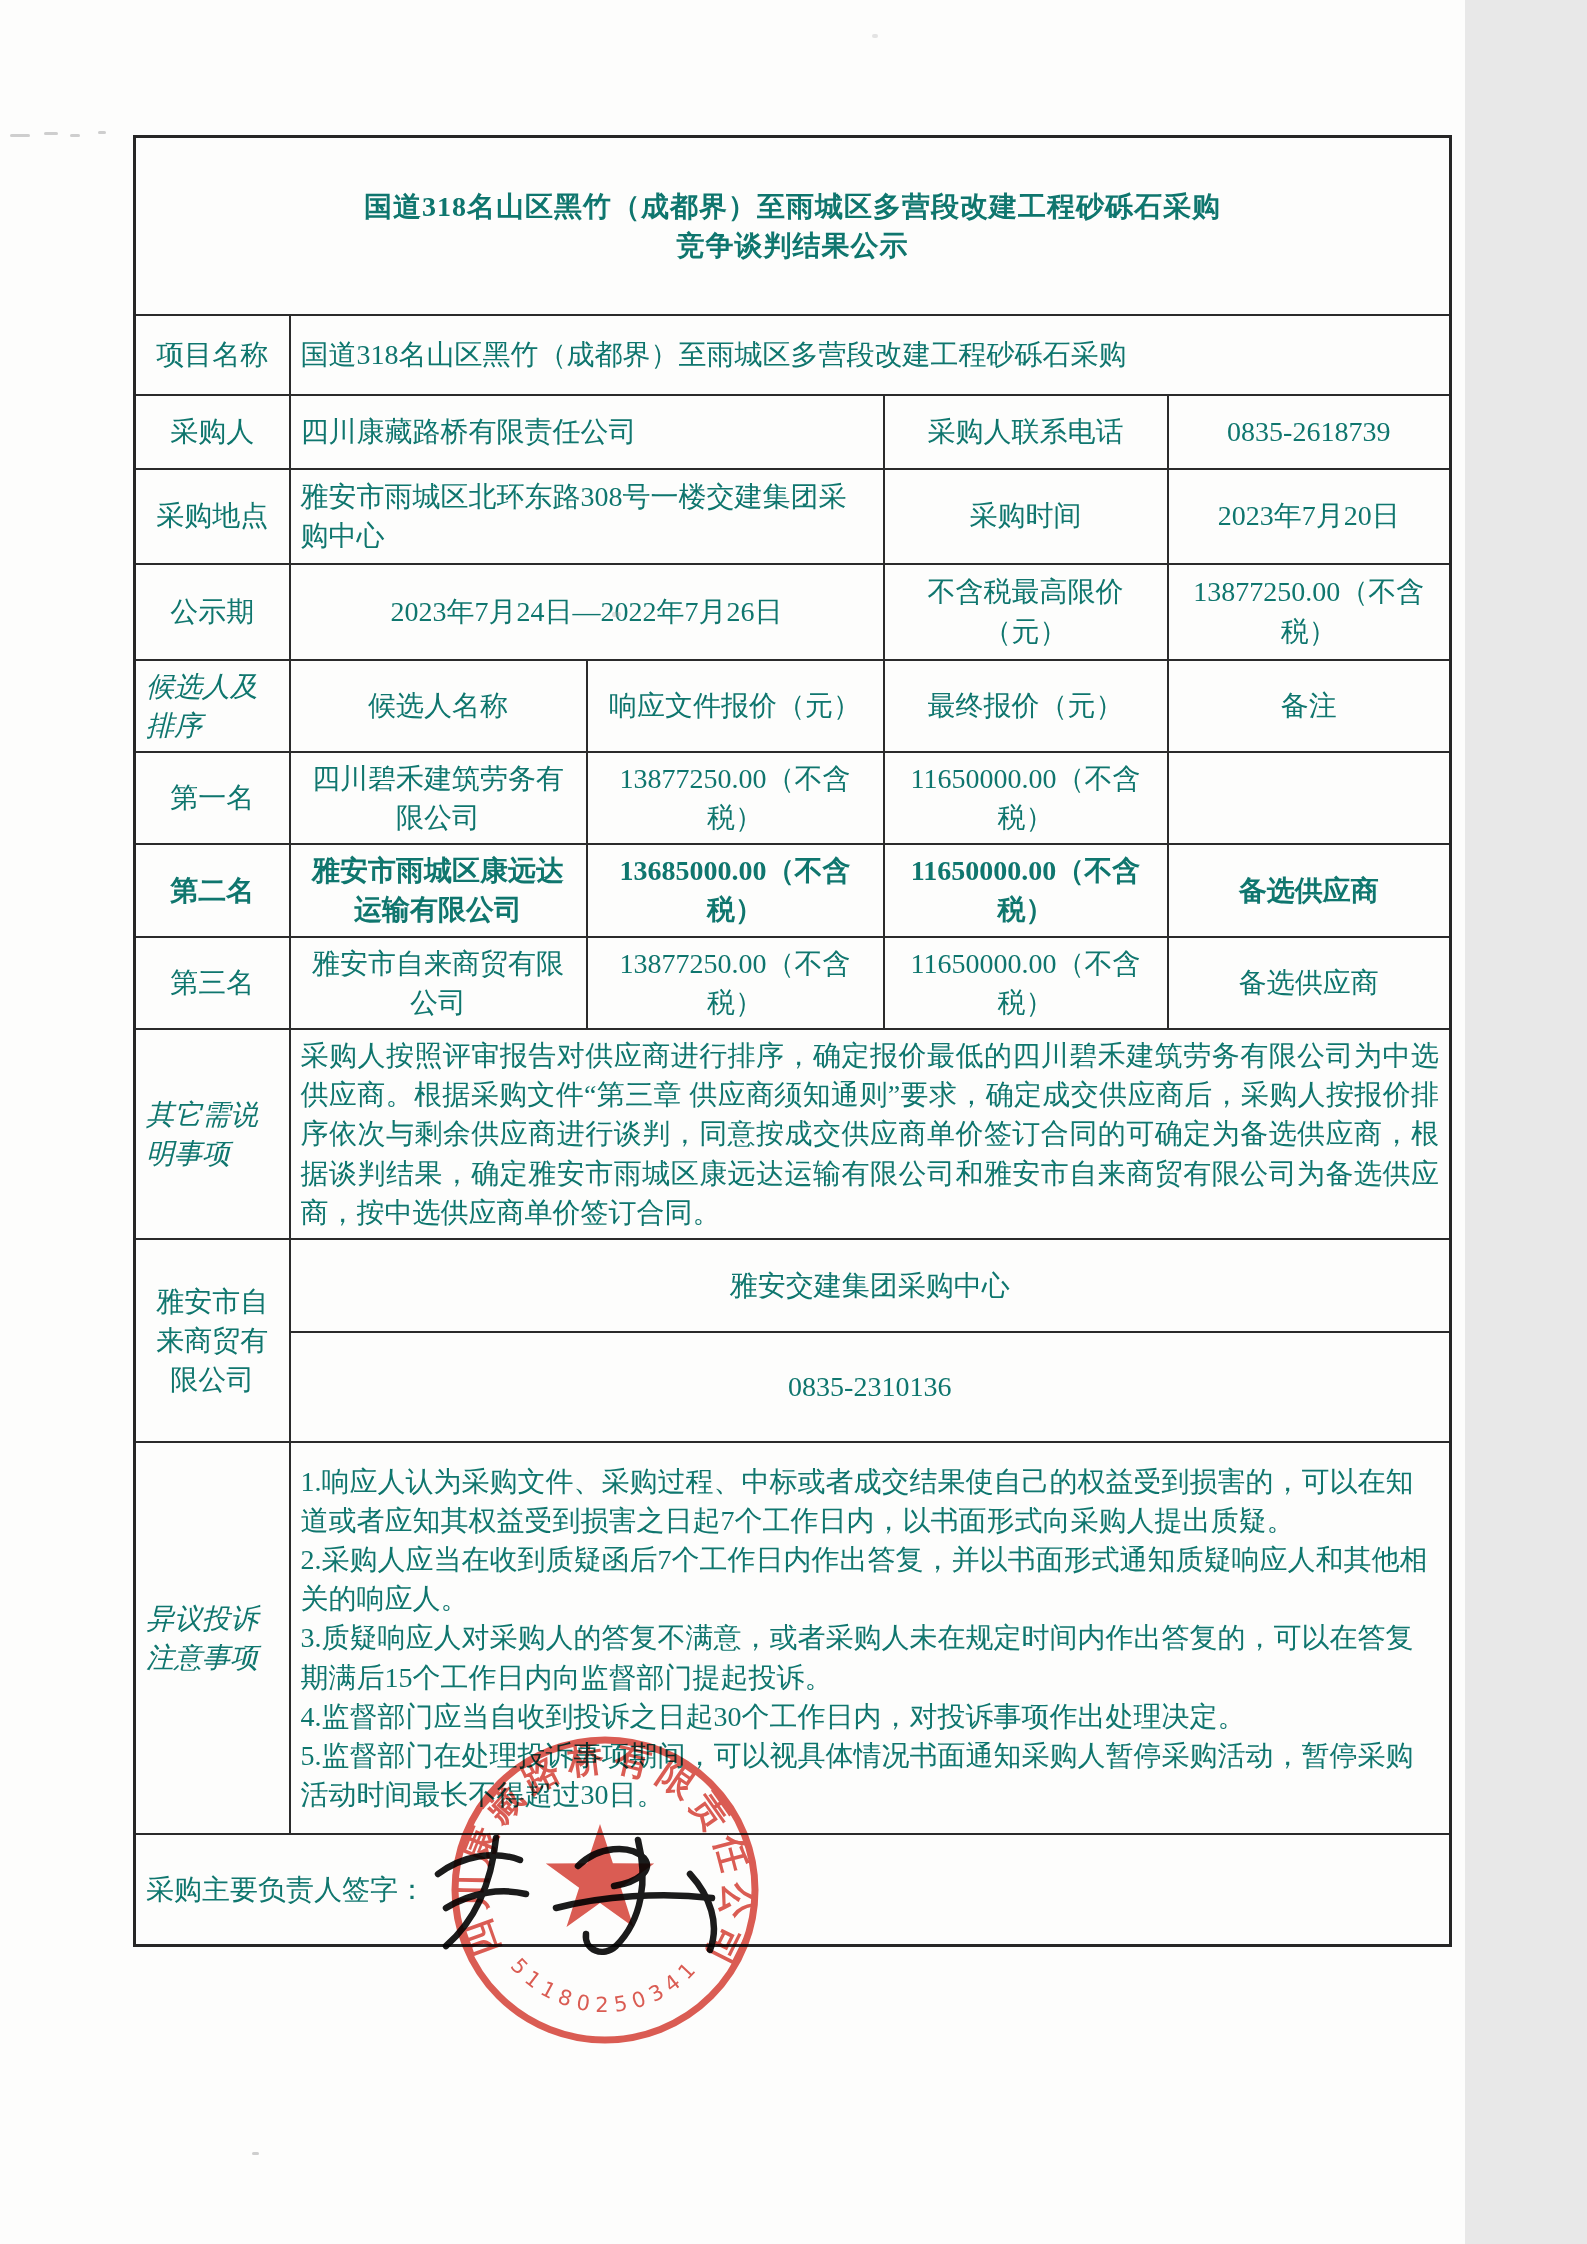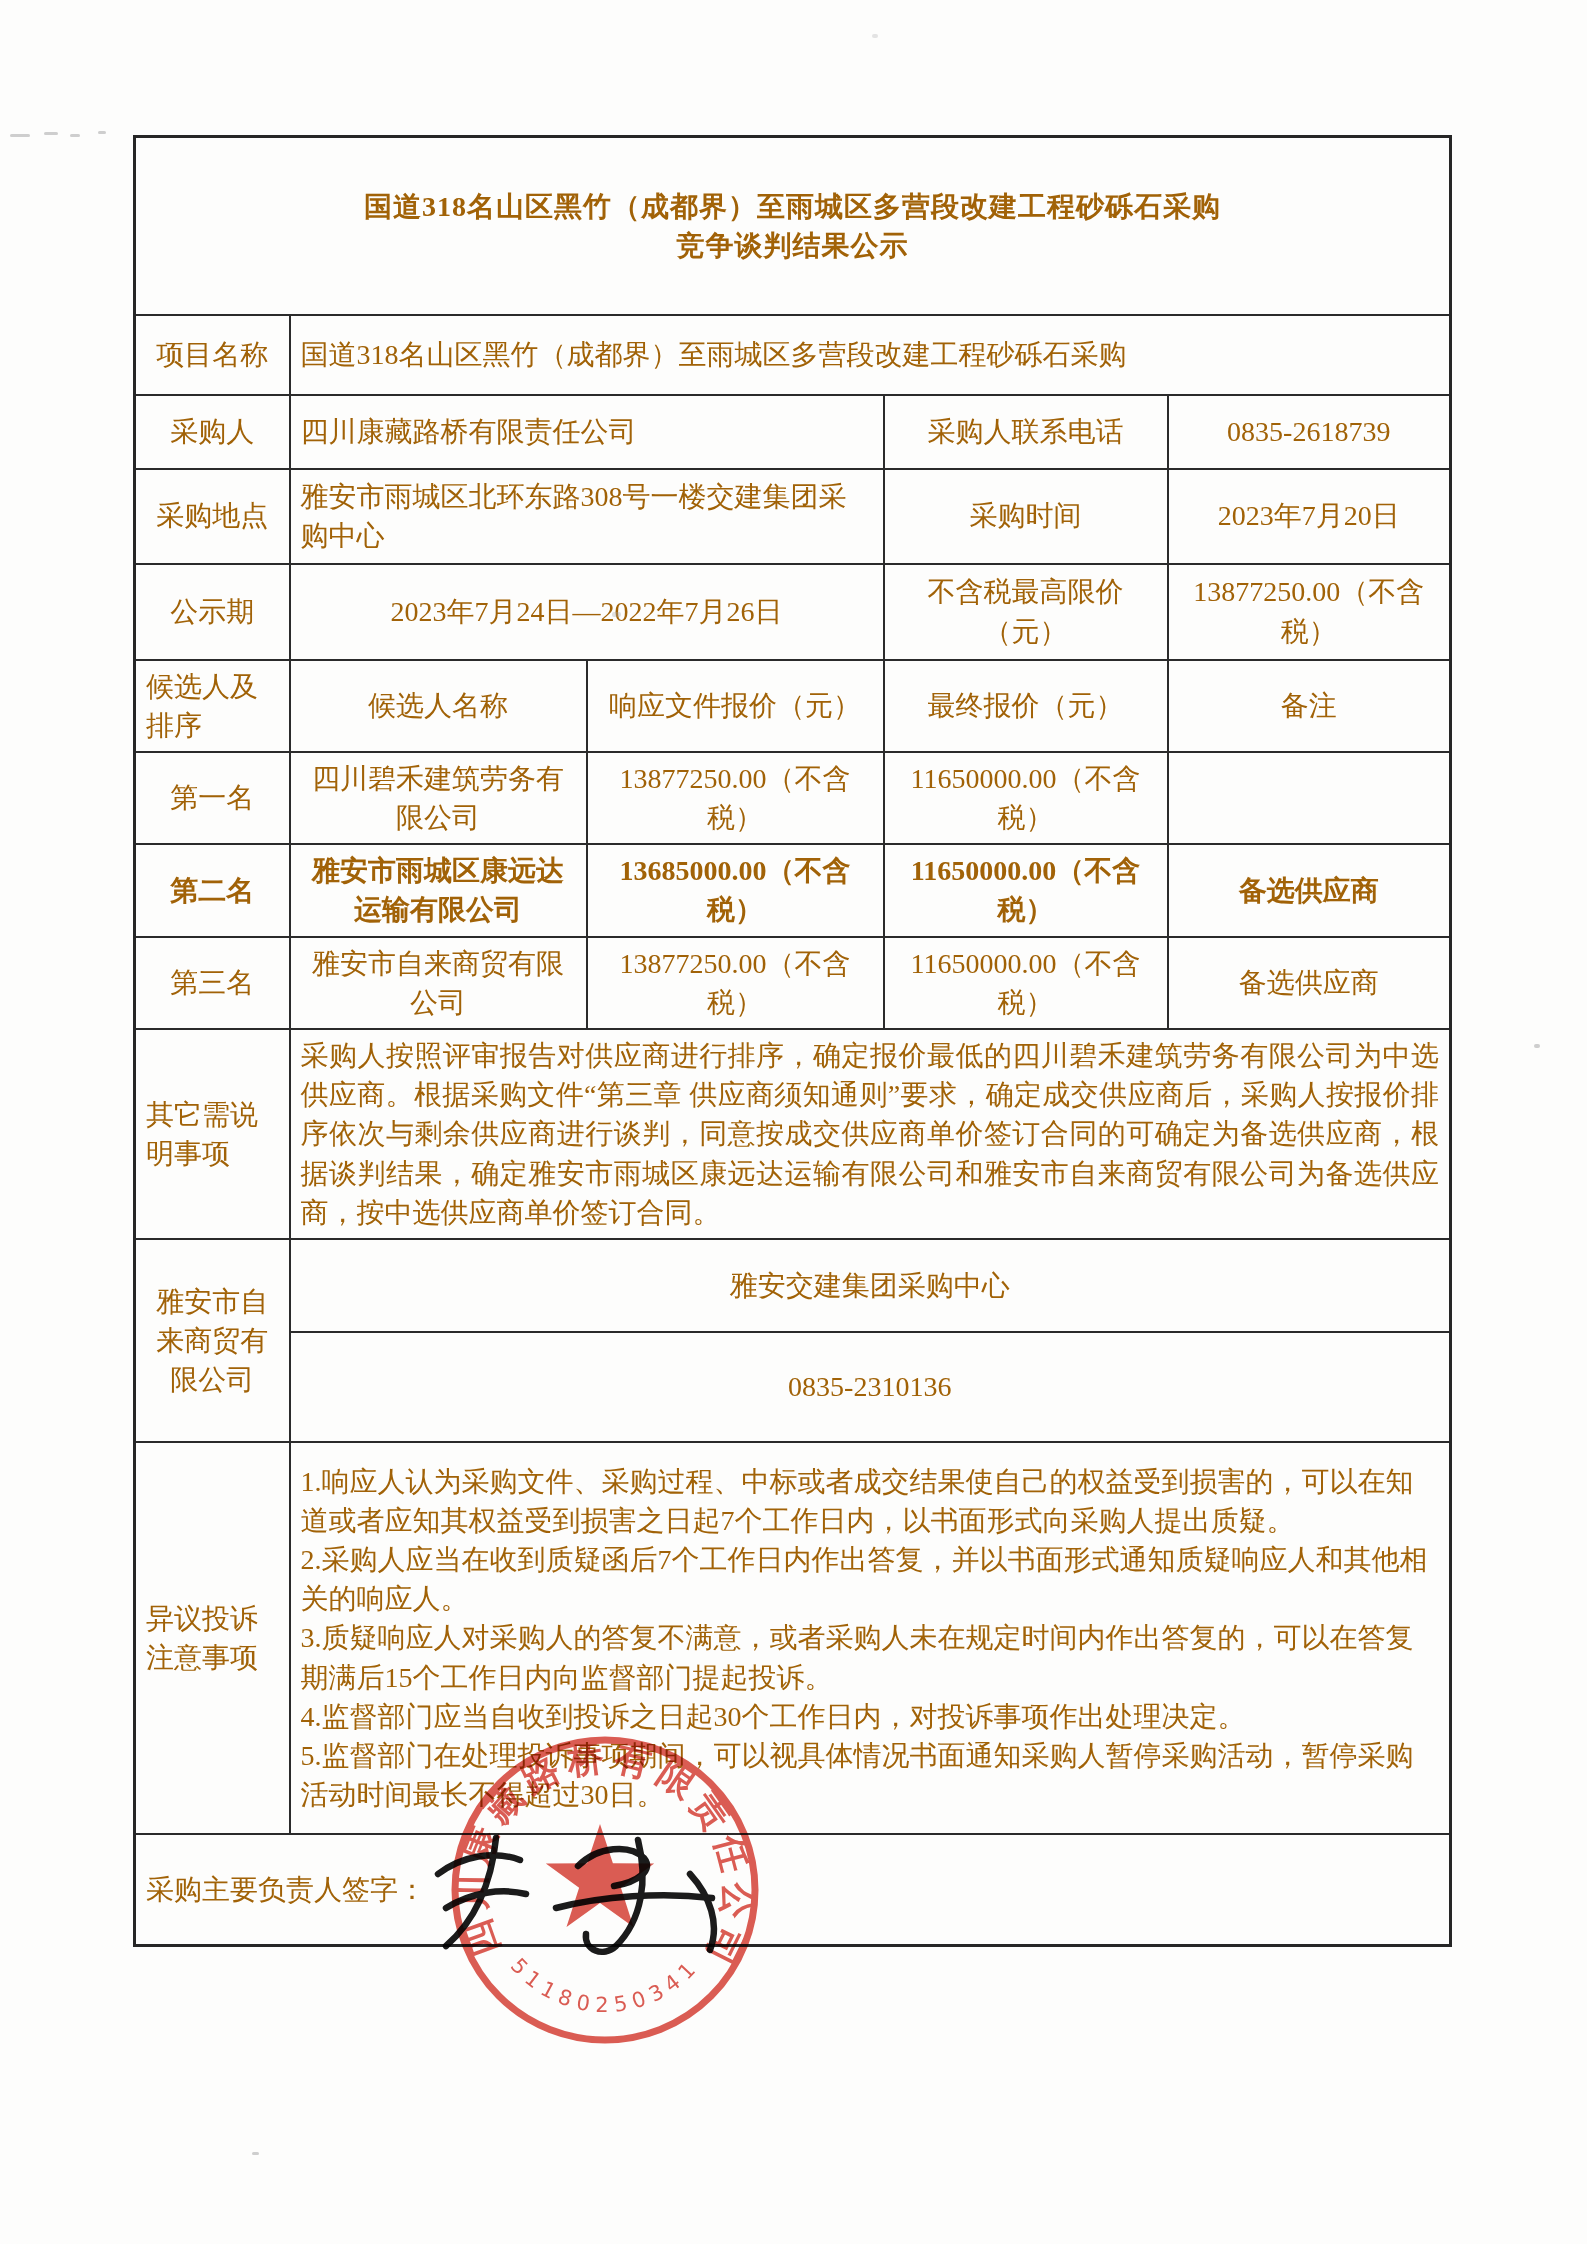--- a/index.html
+++ b/index.html
@@ -1,21 +1,21 @@
 <!DOCTYPE html>
 <html><head>
 <meta charset="utf-8">
 <style>
   html,body{margin:0;padding:0;background:#e8e8e8;}
   .page{
     position:relative;
-    width:1587px;height:2244px;
+    width:1465px;height:2244px;
     background:#fdfdfc;
     font-family:"Liberation Serif","DejaVu Serif",serif;
-    color:#a16207;
+    color:#0f766e;
     overflow:hidden;
   }
   table.doc{
     position:absolute;left:133px;top:135px;
     width:1316px;
     border-collapse:collapse;
     table-layout:fixed;
     border:3px solid #262626;
   }
   table.doc td{
@@ -28,21 +28,21 @@
   }
   .title-cell{
     text-align:center;
     font-weight:bold;
     font-size:37px;
     line-height:1.55;
     letter-spacing:1px;
     padding-top:26px;
   }
   td.lbl{text-align:center;padding:6px 12px;}
-  td.lbl-left{text-align:left;padding:6px 12px;}
+  td.lbl-left{text-align:left;padding:6px 12px;font-style:italic;}
   td.val{text-align:center;}
   td.val-left{text-align:left;padding-left:14px;}
   td.sm{font-size:24px;}
   td.num{font-size:25px;}
   td.loc{font-size:26px;}
   td.para{
     text-align:justify;
     padding:10px 18px;
     line-height:1.42;
   }

